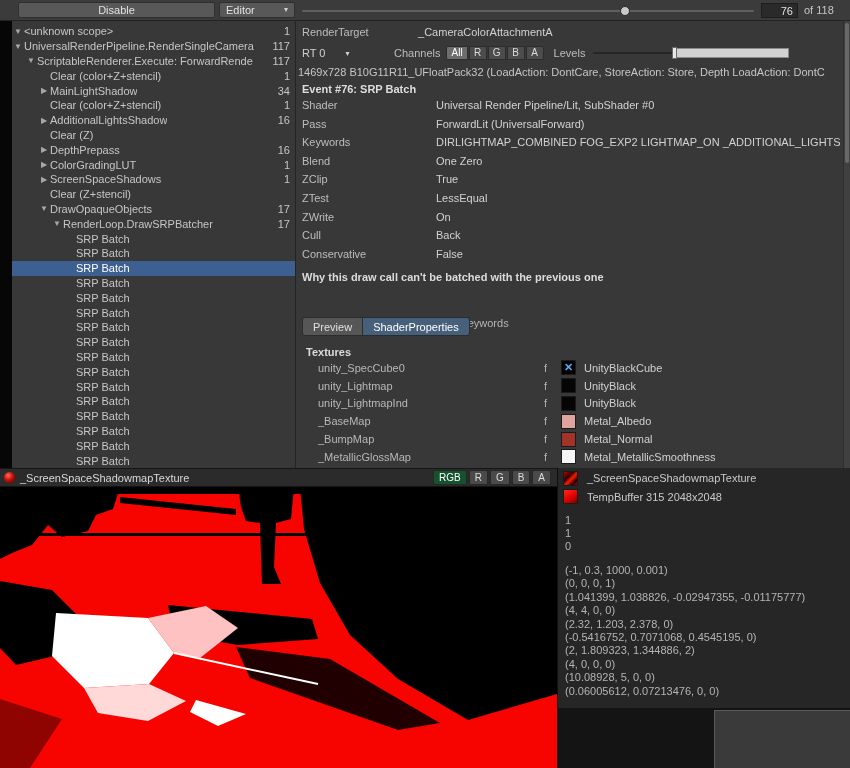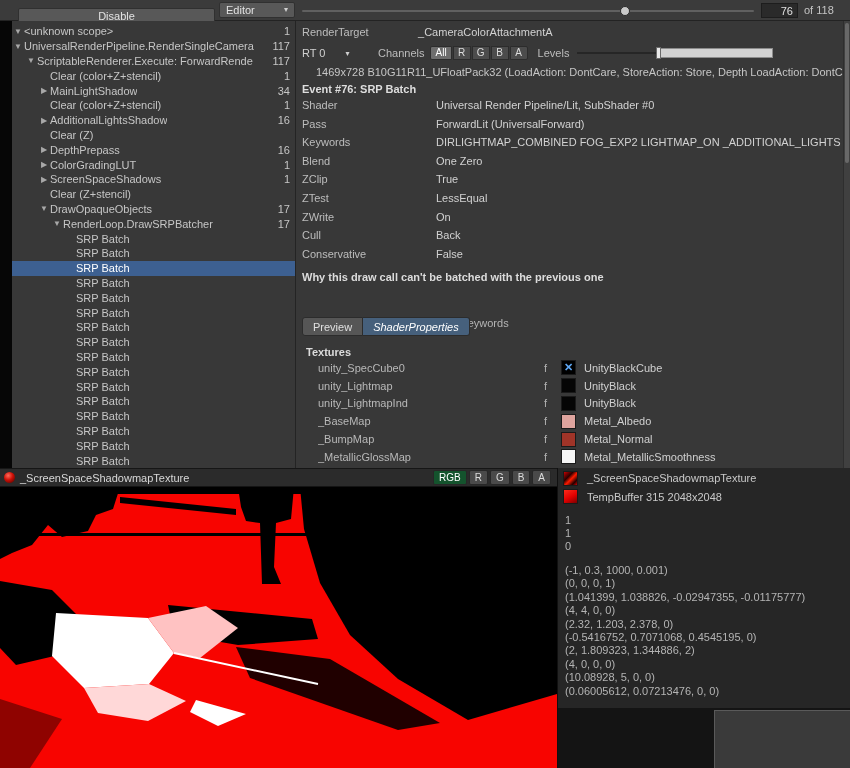--- a/index.html
+++ b/index.html
@@ -3,21 +3,21 @@
 <meta charset="utf-8">
 <style>
   *{box-sizing:border-box;margin:0;padding:0}
   html,body{width:850px;height:768px;overflow:hidden;background:#111;}
   #app{position:absolute;inset:0;width:850px;height:768px;background:#383838;
        font-family:"Liberation Sans",sans-serif;font-size:11px;color:#c8c8c8;}
 
   
   .toolbar{position:absolute;left:0;top:0;width:850px;height:21px;background:#3b3b3b;border-bottom:1px solid #232323;}
   .btn{background:#585858;border:1px solid #303030;border-radius:2px;color:#e2e2e2;height:16px;line-height:14px;text-align:center;}
-  .disable-btn{position:absolute;left:18px;top:8px;width:197px;}
+  .disable-btn{position:absolute;left:18px;top:2px;width:197px;}
   .editor-dd{position:absolute;left:219px;top:2px;width:76px;display:flex;align-items:center;justify-content:space-between;padding:0 6px;}
   .dd-caret{font-size:8px;color:#cfcfcf;}
   .frame-slider{position:absolute;left:302px;top:10px;width:452px;height:2px;background:#606060;border-radius:1px;}
   .slider-thumb{position:absolute;left:318px;top:-4px;width:10px;height:10px;border-radius:50%;background:#c9c9c9;border:1px solid #2a2a2a;}
   .frame-field{position:absolute;left:761px;top:3px;width:37px;height:15px;background:#2a2a2a;border:1px solid #1d1d1d;color:#e0e0e0;text-align:right;padding:1px 4px 0 0;}
   .frame-total{position:absolute;left:804px;top:4px;color:#c4c4c4;text-align:center;}
 
   
   .left-black{position:absolute;left:0;top:21px;width:12px;height:447px;background:#060606;}
   .tree{position:absolute;left:12px;top:21px;width:283px;height:447px;background:#383838;overflow:hidden;padding-top:3px;}
@@ -29,43 +29,43 @@
   .tree-count{margin-left:auto;padding-right:5px;}
   .vdiv{position:absolute;left:295px;top:21px;width:1px;height:447px;background:#242424;}
 
   
   .right-panel{position:absolute;left:296px;top:21px;width:554px;height:447px;background:#383838;overflow:hidden;}
   .rt-row{position:absolute;left:6px;top:5px;white-space:nowrap;}
   .rt-label{display:inline-block;width:113px;color:#bdbdbd;}
   .rt-value{color:#d2d2d2;}
   .chan-row{position:absolute;left:6px;top:24px;height:16px;display:flex;align-items:center;}
   .rt-dd{display:flex;align-items:center;gap:20px;width:74px;color:#d0d0d0;}
-  .chan-label{margin-left:2px;color:#bdbdbd;}
+  .chan-label{margin-left:18px;color:#bdbdbd;}
   .chan-group{display:flex;gap:1px;margin-left:6px;}
   .chan-btn{min-width:18px;padding:0 4px;height:14px;line-height:12px;background:#4c4c4c;border:1px solid #2c2c2c;text-align:center;font-size:10px;color:#dcdcdc;}
   .chan-btn:first-child{border-radius:2px 0 0 2px;}
   .chan-btn:last-child{border-radius:0 2px 2px 0;}
   .chan-btn.active{background:#6d6d6d;color:#fff;}
   .lvl-label{margin-left:10px;color:#bdbdbd;}
   .levels{position:relative;width:196px;height:12px;margin-left:8px;}
   .lvl-track{position:absolute;left:0;right:0;top:5px;height:2px;background:#262626;}
   .lvl-fill{position:absolute;left:42%;right:0;top:1px;height:10px;background:#d2d2d2;border:1px solid #8c8c8c;}
   .lvl-thumb{position:absolute;left:40%;top:0;width:5px;height:12px;background:#e8e8e8;border:1px solid #6a6a6a;}
-  .format-line{position:absolute;left:20px;top:45px;right:2px;white-space:nowrap;overflow:hidden;color:#c6c6c6;}
+  .format-line{position:absolute;left:2px;top:45px;right:2px;white-space:nowrap;overflow:hidden;color:#c6c6c6;}
   .event-title{position:absolute;left:6px;top:62px;font-weight:bold;color:#dedede;}
   .props{position:absolute;left:6px;top:78px;right:4px;overflow:hidden;}
   .prop-row{height:18.6px;white-space:nowrap;overflow:hidden;}
   .prop-label{display:inline-block;width:134px;color:#bdbdbd;}
   .prop-value{color:#d2d2d2;}
   .why-title{position:absolute;left:6px;top:250px;font-weight:bold;color:#dcdcdc;}
   .why-reason{position:absolute;left:8px;top:268px;color:#b5b5b5;margin-top:28px;}
   .tabs{position:absolute;left:6px;top:296px;display:flex;}
   .tab{padding:1px 10px;height:19px;line-height:16px;background:#565656;border:1px solid #2c2c2c;color:#e0e0e0;}
   .tab:first-child{border-radius:3px 0 0 3px;}
-  .tab:last-child{border-radius:0 3px 3px 0;border-left:none;font-style:italic;}
+  .tab:last-child{border-radius:0 3px 3px 0;border-left:none;}
   .tab.active{background:#46607c;color:#fff;}
   .tex-heading{position:absolute;left:10px;top:325px;font-weight:bold;color:#dcdcdc;}
   .tex-list{position:absolute;left:0;top:338px;right:8px;}
   .tex-row{height:17.8px;display:flex;align-items:center;white-space:nowrap;}
   .tex-name{margin-left:22px;width:226px;color:#b8b8b8;overflow:hidden;}
   .tex-flag{width:17px;color:#b0b0b0;}
   .tex-icon{width:15px;height:15px;flex:0 0 auto;border:1px solid #1a1a1a;margin-right:8px;display:flex;align-items:center;justify-content:center;line-height:1;}
   .tex-value{color:#d0d0d0;}
   .icon-black-cube{background:#000;color:#5fa8f5;font-size:11px;font-weight:bold;}
   .icon-black-cube::before{content:'\2715';}

